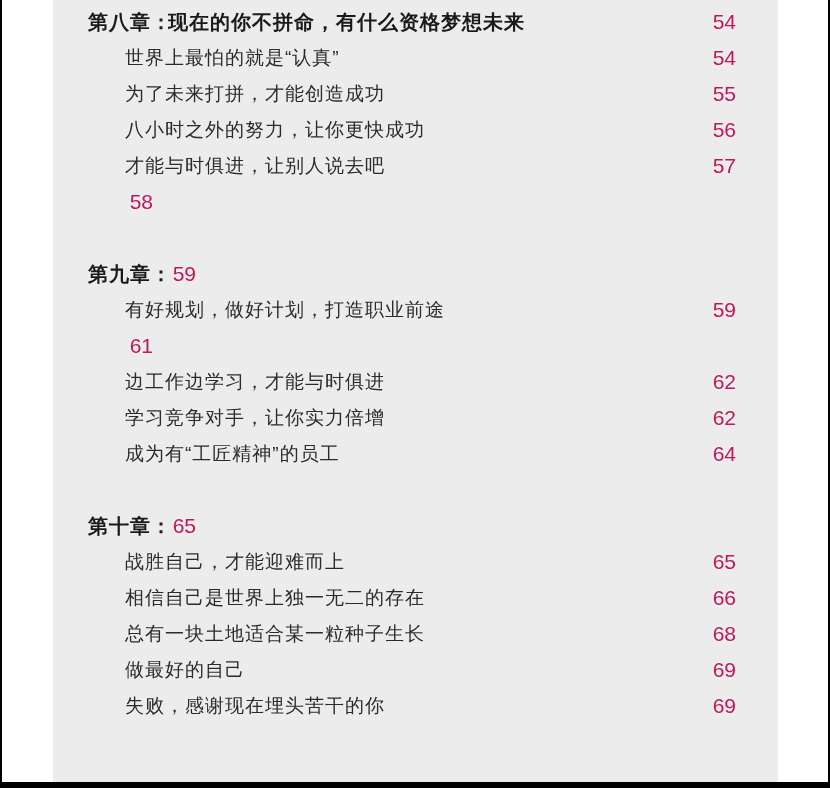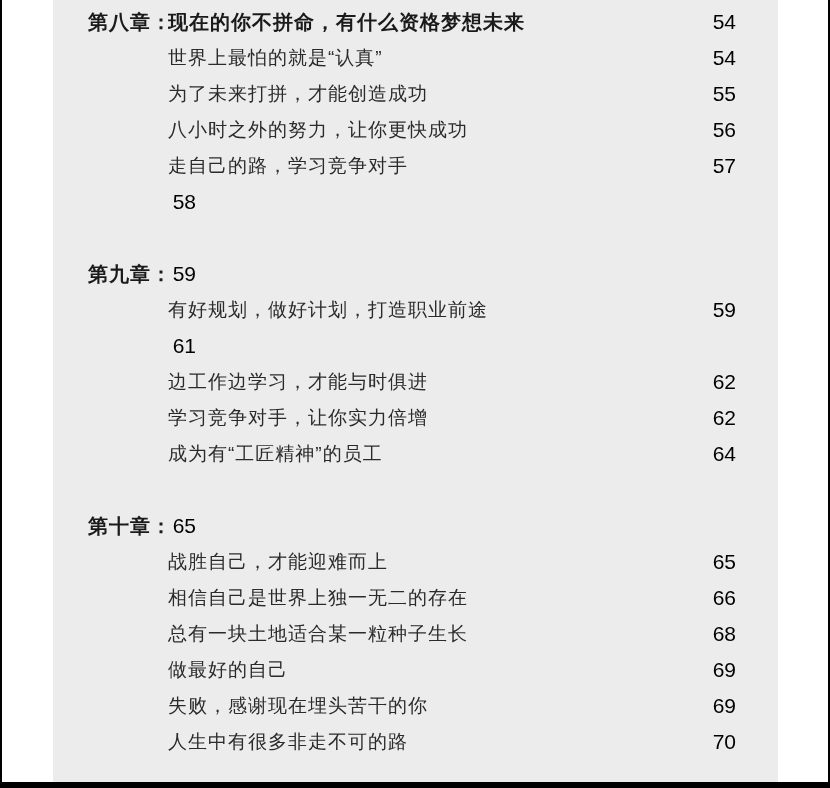--- a/index.html
+++ b/index.html
@@ -58,37 +58,37 @@
     font-size: 20px;
     color: #1a1a1a;
     letter-spacing: 1px;
   }
   .chapter-label {
     flex: 0 0 80px;
     width: 80px;
     white-space: nowrap;
   }
   .row-item {
-    padding-left: 115px;
+    padding-left: 72px;
     font-weight: 400;
     font-size: 19px;
     color: #2b2b2b;
     letter-spacing: 1px;
     gap: 8px;
   }
   .title {
     flex: 1 1 auto;
     white-space: nowrap;
     overflow: hidden;
   }
   .num {
     flex: 0 0 auto;
     font-weight: 400;
     font-size: 21px;
-    color: #000000;
+    color: #be185d;
     letter-spacing: 0;
     text-align: right;
     min-width: 28px;
   }
 </style>
 </head>
 <body>
 
 <div class="stage">
   <div class="frame-left"></div>
@@ -112,21 +112,21 @@
     <span class="title">为了未来打拼，才能创造成功</span>
     <span class="num">55</span>
   </div>
 
   <div class="row row-item">
     <span class="title">八小时之外的努力，让你更快成功</span>
     <span class="num">56</span>
   </div>
 
   <div class="row row-item">
-    <span class="title">走自己的路，学习竞争对手</span>
+    <span class="title">才能与时俱进，让别人说去吧</span>
     <span class="num">57</span>
   </div>
 
   <div class="row row-item">
     <span class="num">58</span>
   </div>
 </div>
   </div>
 
   <div class="toc-section">
@@ -185,20 +185,16 @@
   <div class="row row-item">
     <span class="title">做最好的自己</span>
     <span class="num">69</span>
   </div>
 
   <div class="row row-item">
     <span class="title">失败，感谢现在埋头苦干的你</span>
     <span class="num">69</span>
   </div>
 
-  <div class="row row-item">
-    <span class="title">人生中有很多非走不可的路</span>
-    <span class="num">70</span>
-  </div>
 </div>
   </div>
 </div>
 </div>
 
 </body></html>

